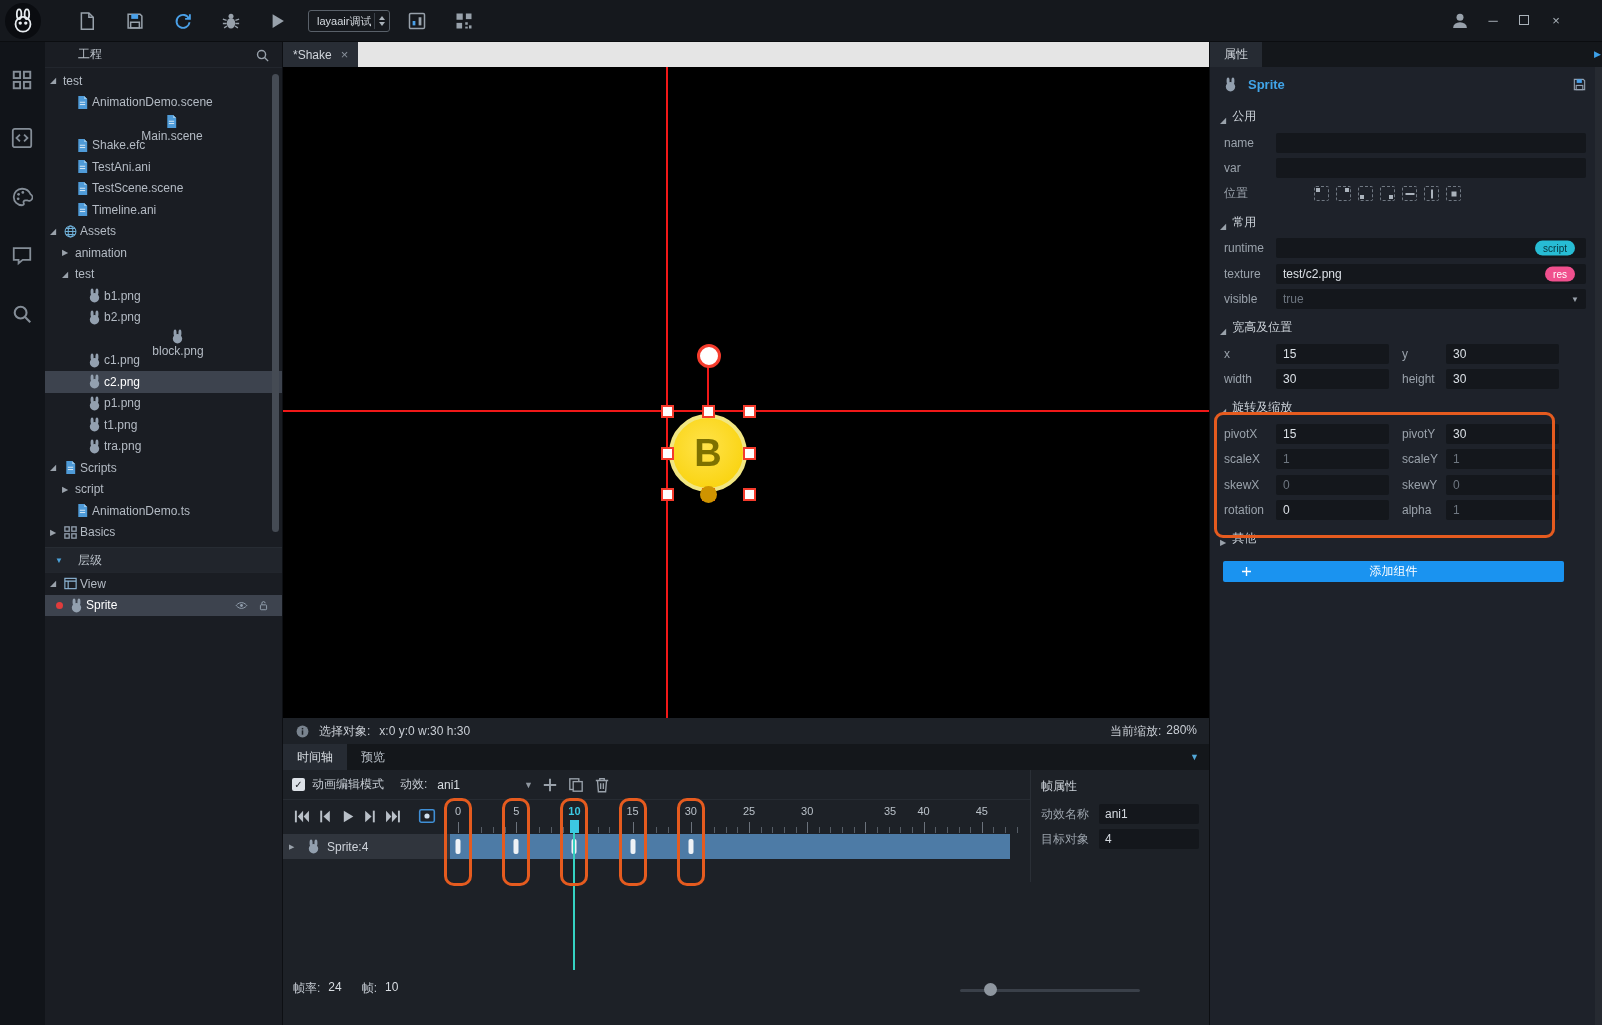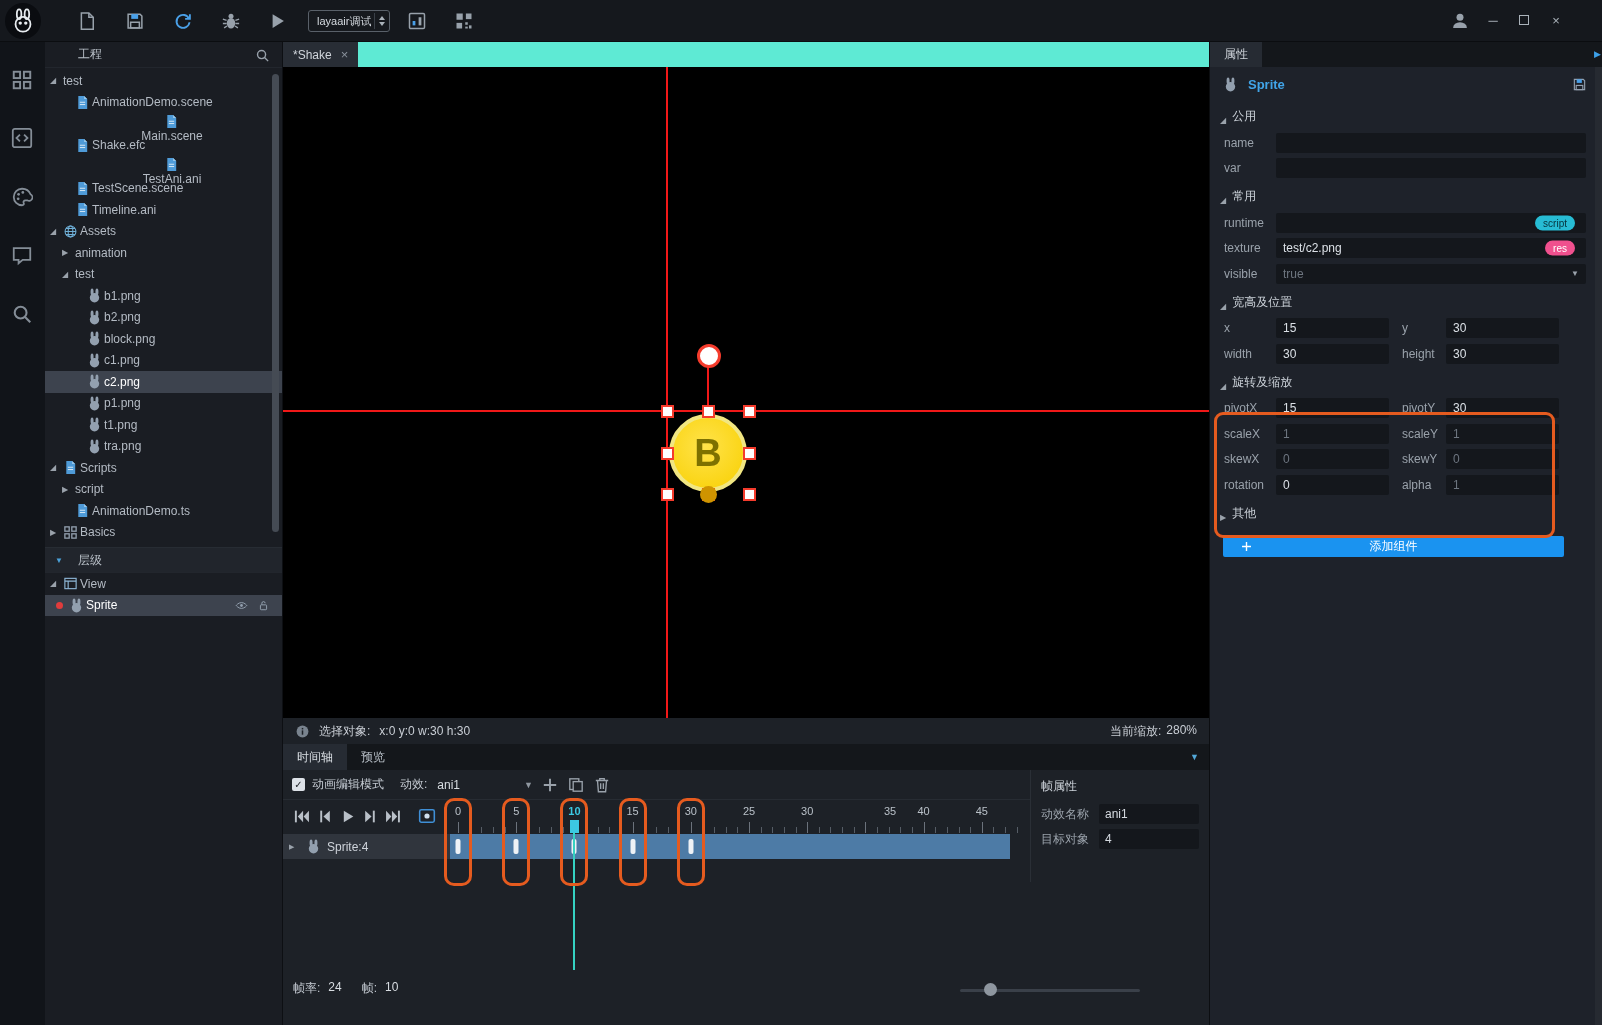--- a/index.html
+++ b/index.html
@@ -41,21 +41,21 @@
   .ico[data-icon] svg { width:15px; height:15px; }
   .ico.sm svg { width:13px; height:13px; }
   .tlabel { white-space:nowrap; }
   .reddot { position:absolute; left:11px; top:7px; width:7px; height:7px; border-radius:50%; background:#e03c3c; }
   .row-right { margin-left:auto; margin-right:10px; display:flex; gap:7px; color:#9aa2ab; }
   .row-right .ico { width:15px; }
   .lp-scrollbar { position:absolute; right:3px; top:32px; width:7px; height:458px; background:#454b54; border-radius:3.5px; }
 
   
   #center { position:absolute; left:283px; top:42px; width:926px; height:983px; background:#14171b; }
-  .tabbar { height:25px; background:#5eead4; display:flex; }
+  .tabbar { height:25px; background:#e5e5e5; display:flex; }
   .scene-tab { height:25px; background:#282d35; display:inline-flex; align-items:center; padding:0 10px; gap:9px; color:#d0d5db; }
   .tab-close { color:#8a929c; font-size:13px; }
   .canvas { position:absolute; left:0; top:25px; width:926px; height:651px; background:#000; overflow:hidden; }
   .vline { position:absolute; left:383px; top:0; width:2px; height:100%; background:#f01818; }
   .hline { position:absolute; left:0; top:343px; width:100%; height:2px; background:#f01818; }
   .stem { position:absolute; left:424px; top:300px; width:2px; height:38px; background:#f01818; z-index:3; }
   .sprite-circle { position:absolute; left:386px; top:347px; width:78px; height:78px; border-radius:50%; background:radial-gradient(circle at 45% 40%, #ffe34a, #f8cf00); border:4px solid #f1e682; display:flex; align-items:center; justify-content:center; z-index:2; }
   .sprite-circle span { font-size:38px; font-weight:bold; color:#7d7100; }
   .handle { position:absolute; width:13px; height:13px; background:#fff; border:2px solid #f43b2c; z-index:4; }
   .rot-handle { position:absolute; left:414px; top:277px; width:24px; height:24px; border-radius:50%; background:#fff; border:3px solid #f43b2c; z-index:4; }
@@ -305,21 +305,21 @@
           <span class="ico" data-icon="doc">
             <svg viewBox="0 0 16 16">
               <path d="M3.5 1h6.2L13 4.3V15H3.5z" fill="#4f9bd8"></path>
               <path d="M9.7 1v3.3H13z" fill="#9cc9ea"></path>
               <rect x="5.2" y="7.2" width="5.6" height="1.1" fill="#cfe4f4"></rect>
               <rect x="5.2" y="9.6" width="5.6" height="1.1" fill="#cfe4f4"></rect>
             </svg>
           </span>
           <span class="tlabel">Shake.efc</span>
         </div>
-        <div class="tree-row" style="padding-left: 17px; flex-direction: column;">
+        <div class="tree-row" style="padding-left: 17px;">
           <span class="tw"></span>
           <span class="ico" data-icon="doc">
             <svg viewBox="0 0 16 16">
               <path d="M3.5 1h6.2L13 4.3V15H3.5z" fill="#4f9bd8"></path>
               <path d="M9.7 1v3.3H13z" fill="#9cc9ea"></path>
               <rect x="5.2" y="7.2" width="5.6" height="1.1" fill="#cfe4f4"></rect>
               <rect x="5.2" y="9.6" width="5.6" height="1.1" fill="#cfe4f4"></rect>
             </svg>
           </span>
           <span class="tlabel">TestAni.ani</span>
@@ -382,21 +382,21 @@
           <span class="tw"></span>
           <span class="ico" data-icon="rabbit">
             <svg viewBox="0 0 16 16">
               <ellipse cx="5.4" cy="4.2" rx="1.6" ry="3.6" fill="currentColor"></ellipse>
               <ellipse cx="10.6" cy="4.2" rx="1.6" ry="3.6" fill="currentColor"></ellipse>
               <circle cx="8" cy="10.4" r="5" fill="currentColor"></circle>
             </svg>
           </span>
           <span class="tlabel">b2.png</span>
         </div>
-        <div class="tree-row" style="padding-left: 29px;">
+        <div class="tree-row" style="padding-left: 29px; flex-direction: column;">
           <span class="tw"></span>
           <span class="ico" data-icon="rabbit">
             <svg viewBox="0 0 16 16">
               <ellipse cx="5.4" cy="4.2" rx="1.6" ry="3.6" fill="currentColor"></ellipse>
               <ellipse cx="10.6" cy="4.2" rx="1.6" ry="3.6" fill="currentColor"></ellipse>
               <circle cx="8" cy="10.4" r="5" fill="currentColor"></circle>
             </svg>
           </span>
           <span class="tlabel">block.png</span>
         </div>
@@ -791,20 +791,44 @@
         <span>公用</span>
       </div>
     <div class="prow">
       <span class="plabel">name</span>
       <span class="pinput full"></span>
     </div>
     <div class="prow">
       <span class="plabel">var</span>
       <span class="pinput full"></span>
     </div>
+    <div class="prow">
+      <span class="plabel" style="width:90px">位置</span>
+      <span class="anchor-btn tl">
+          <i></i>
+        </span>
+      <span class="anchor-btn tr">
+          <i></i>
+        </span>
+      <span class="anchor-btn bl">
+          <i></i>
+        </span>
+      <span class="anchor-btn br">
+          <i></i>
+        </span>
+      <span class="anchor-btn ch">
+          <i></i>
+        </span>
+      <span class="anchor-btn cv">
+          <i></i>
+        </span>
+      <span class="anchor-btn cc">
+          <i></i>
+        </span>
+    </div>
 
     <div class="sec">
         <span class="tri">◢</span>
         <span>常用</span>
       </div>
     <div class="prow">
       <span class="plabel">runtime</span>
       <span class="pinput full"></span>
       <span class="badge script">script</span>
     </div>

